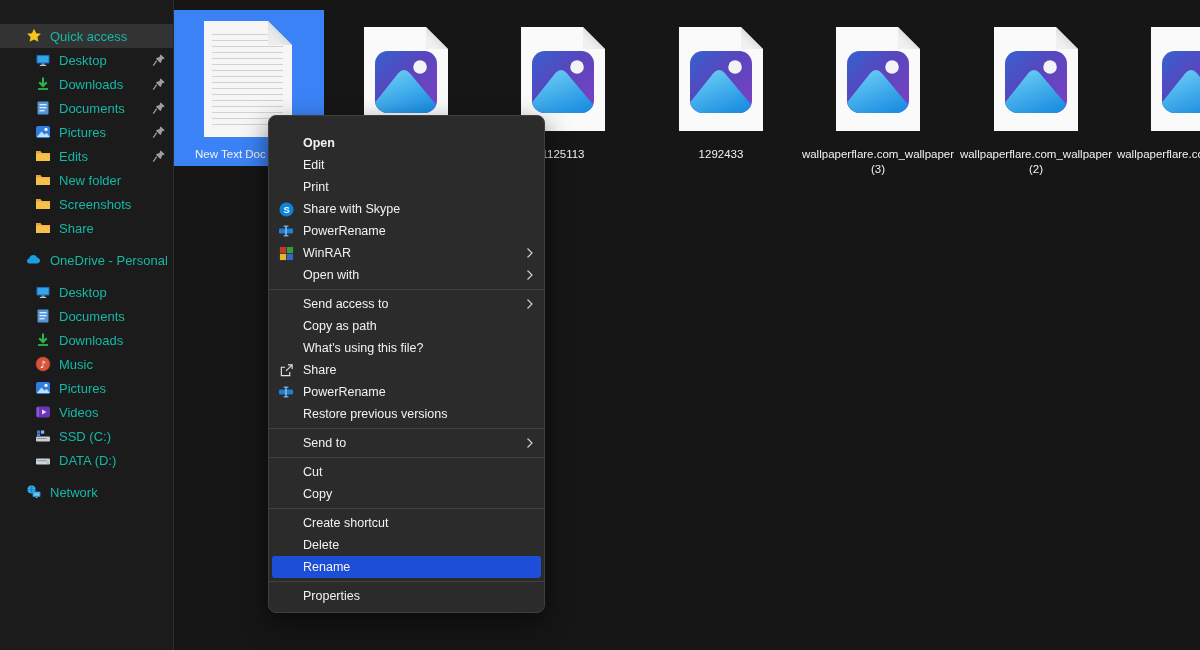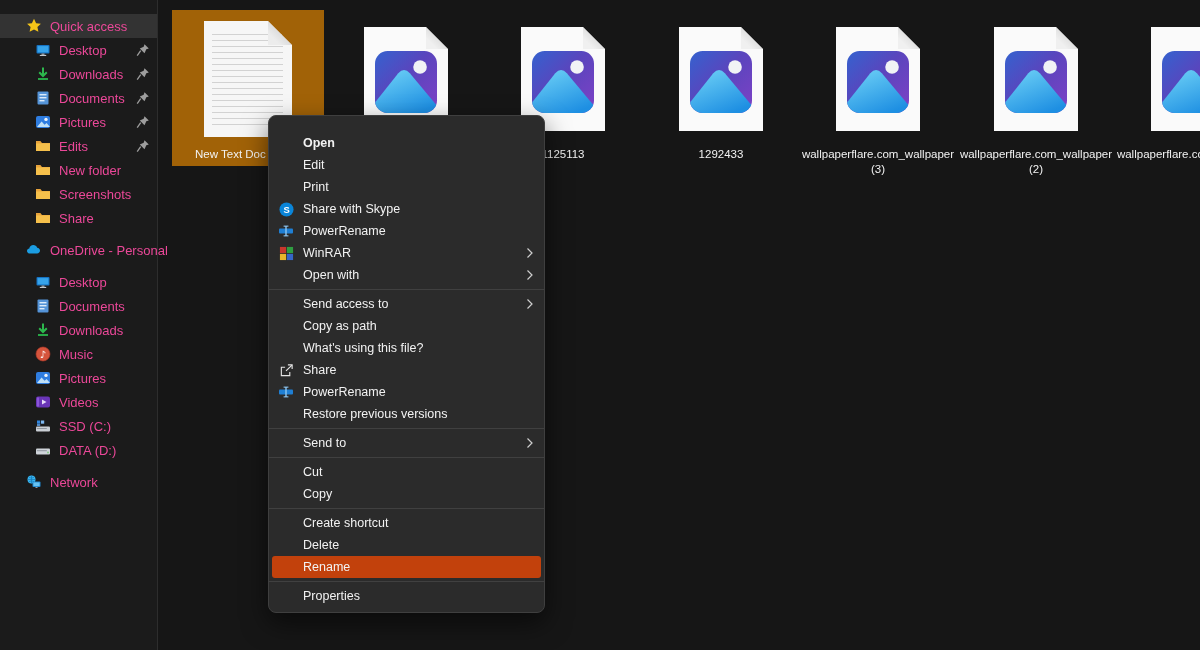--- a/index.html
+++ b/index.html
@@ -4,35 +4,35 @@
 <style>
   html,body{margin:0;padding:0}
   body{
     width:1200px;height:650px;overflow:hidden;position:relative;
     background:#161616;
     font-family:"Liberation Sans","DejaVu Sans",sans-serif;
     -webkit-font-smoothing:antialiased;
   }
   
   .sidebar{
-    position:absolute;left:0;top:0;width:158px;height:650px;
+    position:absolute;left:0;top:0;width:174px;height:650px;
     background:#1b1b1b;border-right:1px solid #2d2d2d;
-    padding-top:14px;box-sizing:border-box;
-    font-size:13px;color:#ec4899;z-index:2;
+    padding-top:24px;box-sizing:border-box;
+    font-size:13px;color:#14b8a6;z-index:2;
   }
   .srow{height:24px;display:flex;align-items:center;padding-left:26px;position:relative;cursor:default}
   .srow.lvl1{padding-left:35px}
   .srow.selected{background:#333333}
   .sicon{width:16px;height:16px;margin-right:8px;flex:none;display:flex;align-items:center;justify-content:center}
   .slabel{white-space:nowrap}
   .pin{position:absolute;right:7px;top:5px;width:14px;height:14px}
   .gap{height:8px}
   
   .tile{position:absolute;top:10px;width:152px;height:156px}
-  .tile.selected{background:#a16207}
+  .tile.selected{background:#3b82f6}
   .tlabel{
     position:absolute;top:137px;left:-2px;right:-2px;text-align:center;
     font-size:11.5px;line-height:15px;color:#f2f2f2;word-break:break-all;
   }
   .tlabel.left{text-align:left;padding-left:23px;white-space:nowrap;left:0;right:0}
   
   .docpage{
     position:relative;width:88px;height:116px;margin:11px auto 0;
     background:#f6f6f6;
     clip-path:polygon(0 0,calc(100% - 24px) 0,100% 24px,100% 100%,0 100%);
@@ -62,21 +62,21 @@
   .menu{
     position:absolute;left:268px;top:115px;width:277px;box-sizing:border-box;
     background:#2b2b2b;border:1px solid #3f3f3f;border-radius:8px;
     padding:16px 0 5px;box-shadow:0 10px 26px rgba(0,0,0,.55);
     z-index:10;color:#f2f2f2;font-size:12.5px;
   }
   .mi{position:relative;height:22px;display:flex;align-items:center;padding:0 26px 0 34px;cursor:default}
   .mi.bold{font-weight:bold}
   .mi .mic{position:absolute;left:9px;top:3px;width:16px;height:16px;display:flex;align-items:center;justify-content:center}
   .mi .chev{position:absolute;right:10px;top:5px}
-  .mi.selected{background:#c2410c;margin:0 3px;padding:0 23px 0 31px;border-radius:3px}
+  .mi.selected{background:#1d4ed8;margin:0 3px;padding:0 23px 0 31px;border-radius:3px}
   .sep{height:1px;background:#404040;margin:3px 0}
 </style>
 </head>
 <body>
 
 <svg width="0" height="0" style="position:absolute">
   <defs>
     <linearGradient id="gbg" x1="0" y1="0" x2="1" y2="1">
       <stop offset="0" stop-color="#3462cf"></stop>
         <stop offset=".45" stop-color="#5a45bd"></stop>

